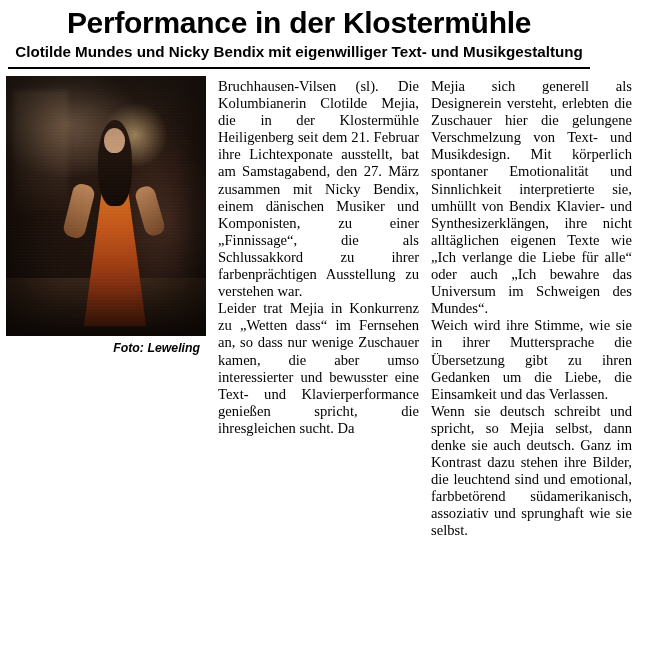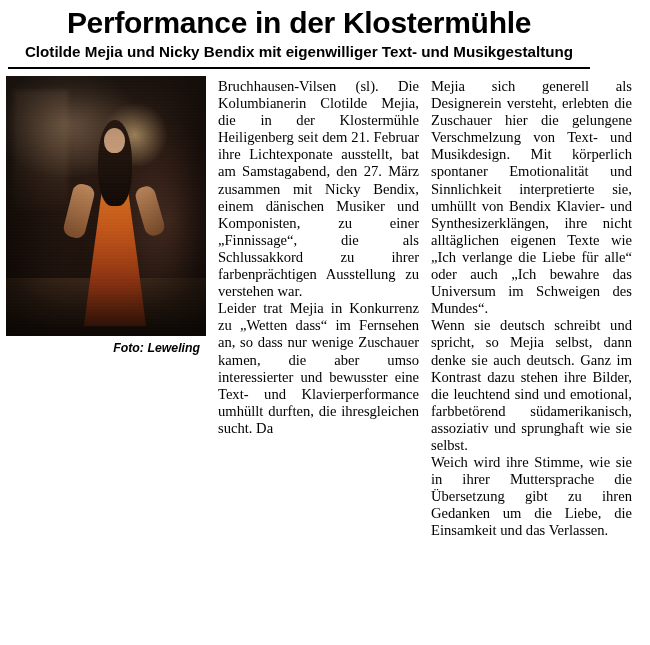--- a/index.html
+++ b/index.html
@@ -183,21 +183,21 @@
   }
   .col.mid { padding-top: 2px; }
   .col.right { padding-top: 2px; }
 </style>
 </head>
 <body>
 
 <div class="page">
 
   <h1 class="headline">Performance in der Klostermühle</h1>
-  <h2 class="subhead">Clotilde Mejia und Nicky Bendix mit eigenwilliger Text- und Musikgestaltung</h2>
+  <h2 class="subhead">Clotilde Mundes und Nicky Bendix mit eigenwilliger Text- und Musikgestaltung</h2>
   <div class="rule"></div>
 
   <div class="columns">
 
     <div class="col left">
       <div class="photo">
         <div class="bg"></div>
         <div class="wallpanel"></div>
         <div class="glow"></div>
         <div class="floor"></div>
@@ -209,23 +209,23 @@
         <div class="grain"></div>
         <div class="vignette"></div>
       </div>
       <div class="caption">
         <span class="credit">Foto: Leweling</span>
       </div>
     </div>
 
     <div class="col mid body-col">
       <p><span class="dateline">Bruchhausen-Vilsen</span><span> (sl). Die Kolumbianerin Clotilde Mejia, die in der Klostermühle Heiligenberg seit dem 21. Februar ihre Lichtexponate ausstellt, bat am Samstagabend, den 27. März zusammen mit Nicky Bendix, einem dänischen Musiker und Komponisten, zu einer „Finnissage“, die als Schlussakkord zu ihrer farbenprächtigen Ausstellung zu verstehen war.</span></p>
-      <p>Leider trat Mejia in Konkurrenz zu „Wetten dass“ im Fernsehen an, so dass nur wenige Zuschauer kamen, die aber umso interessierter und bewusster eine Text- und Klavierperformance umhüllt durften, die ihresgleichen sucht. Da</p>
+      <p>Leider trat Mejia in Konkurrenz zu „Wetten dass“ im Fernsehen an, so dass nur wenige Zuschauer kamen, die aber umso interessierter und bewusster eine Text- und Klavierperformance genießen spricht, die ihresgleichen sucht. Da</p>
     </div>
 
     <div class="col right body-col">
       <p>Mejia sich generell als Designerein versteht, erlebten die Zuschauer hier die gelungene Verschmelzung von Text- und Musikdesign. Mit körperlich spontaner Emotionalität und Sinnlichkeit interpretierte sie, umhüllt von Bendix Klavier- und Synthesizerklängen, ihre nicht alltäglichen eigenen Texte wie „Ich verlange die Liebe für alle“ oder auch „Ich bewahre das Universum im Schweigen des Mundes“.</p>
+      <p>Weich wird ihre Stimme, wie sie in ihrer Muttersprache die Übersetzung gibt zu ihren Gedanken um die Liebe, die Einsamkeit und das Verlassen.</p>
       <p>Wenn sie deutsch schreibt und spricht, so Mejia selbst, dann denke sie auch deutsch. Ganz im Kontrast dazu stehen ihre Bilder, die leuchtend sind und emotional, farbbetörend südamerikanisch, assoziativ und sprunghaft wie sie selbst.</p>
-      <p>Weich wird ihre Stimme, wie sie in ihrer Muttersprache die Übersetzung gibt zu ihren Gedanken um die Liebe, die Einsamkeit und das Verlassen.</p>
     </div>
 
   </div>
 </div>
 
 </body></html>

